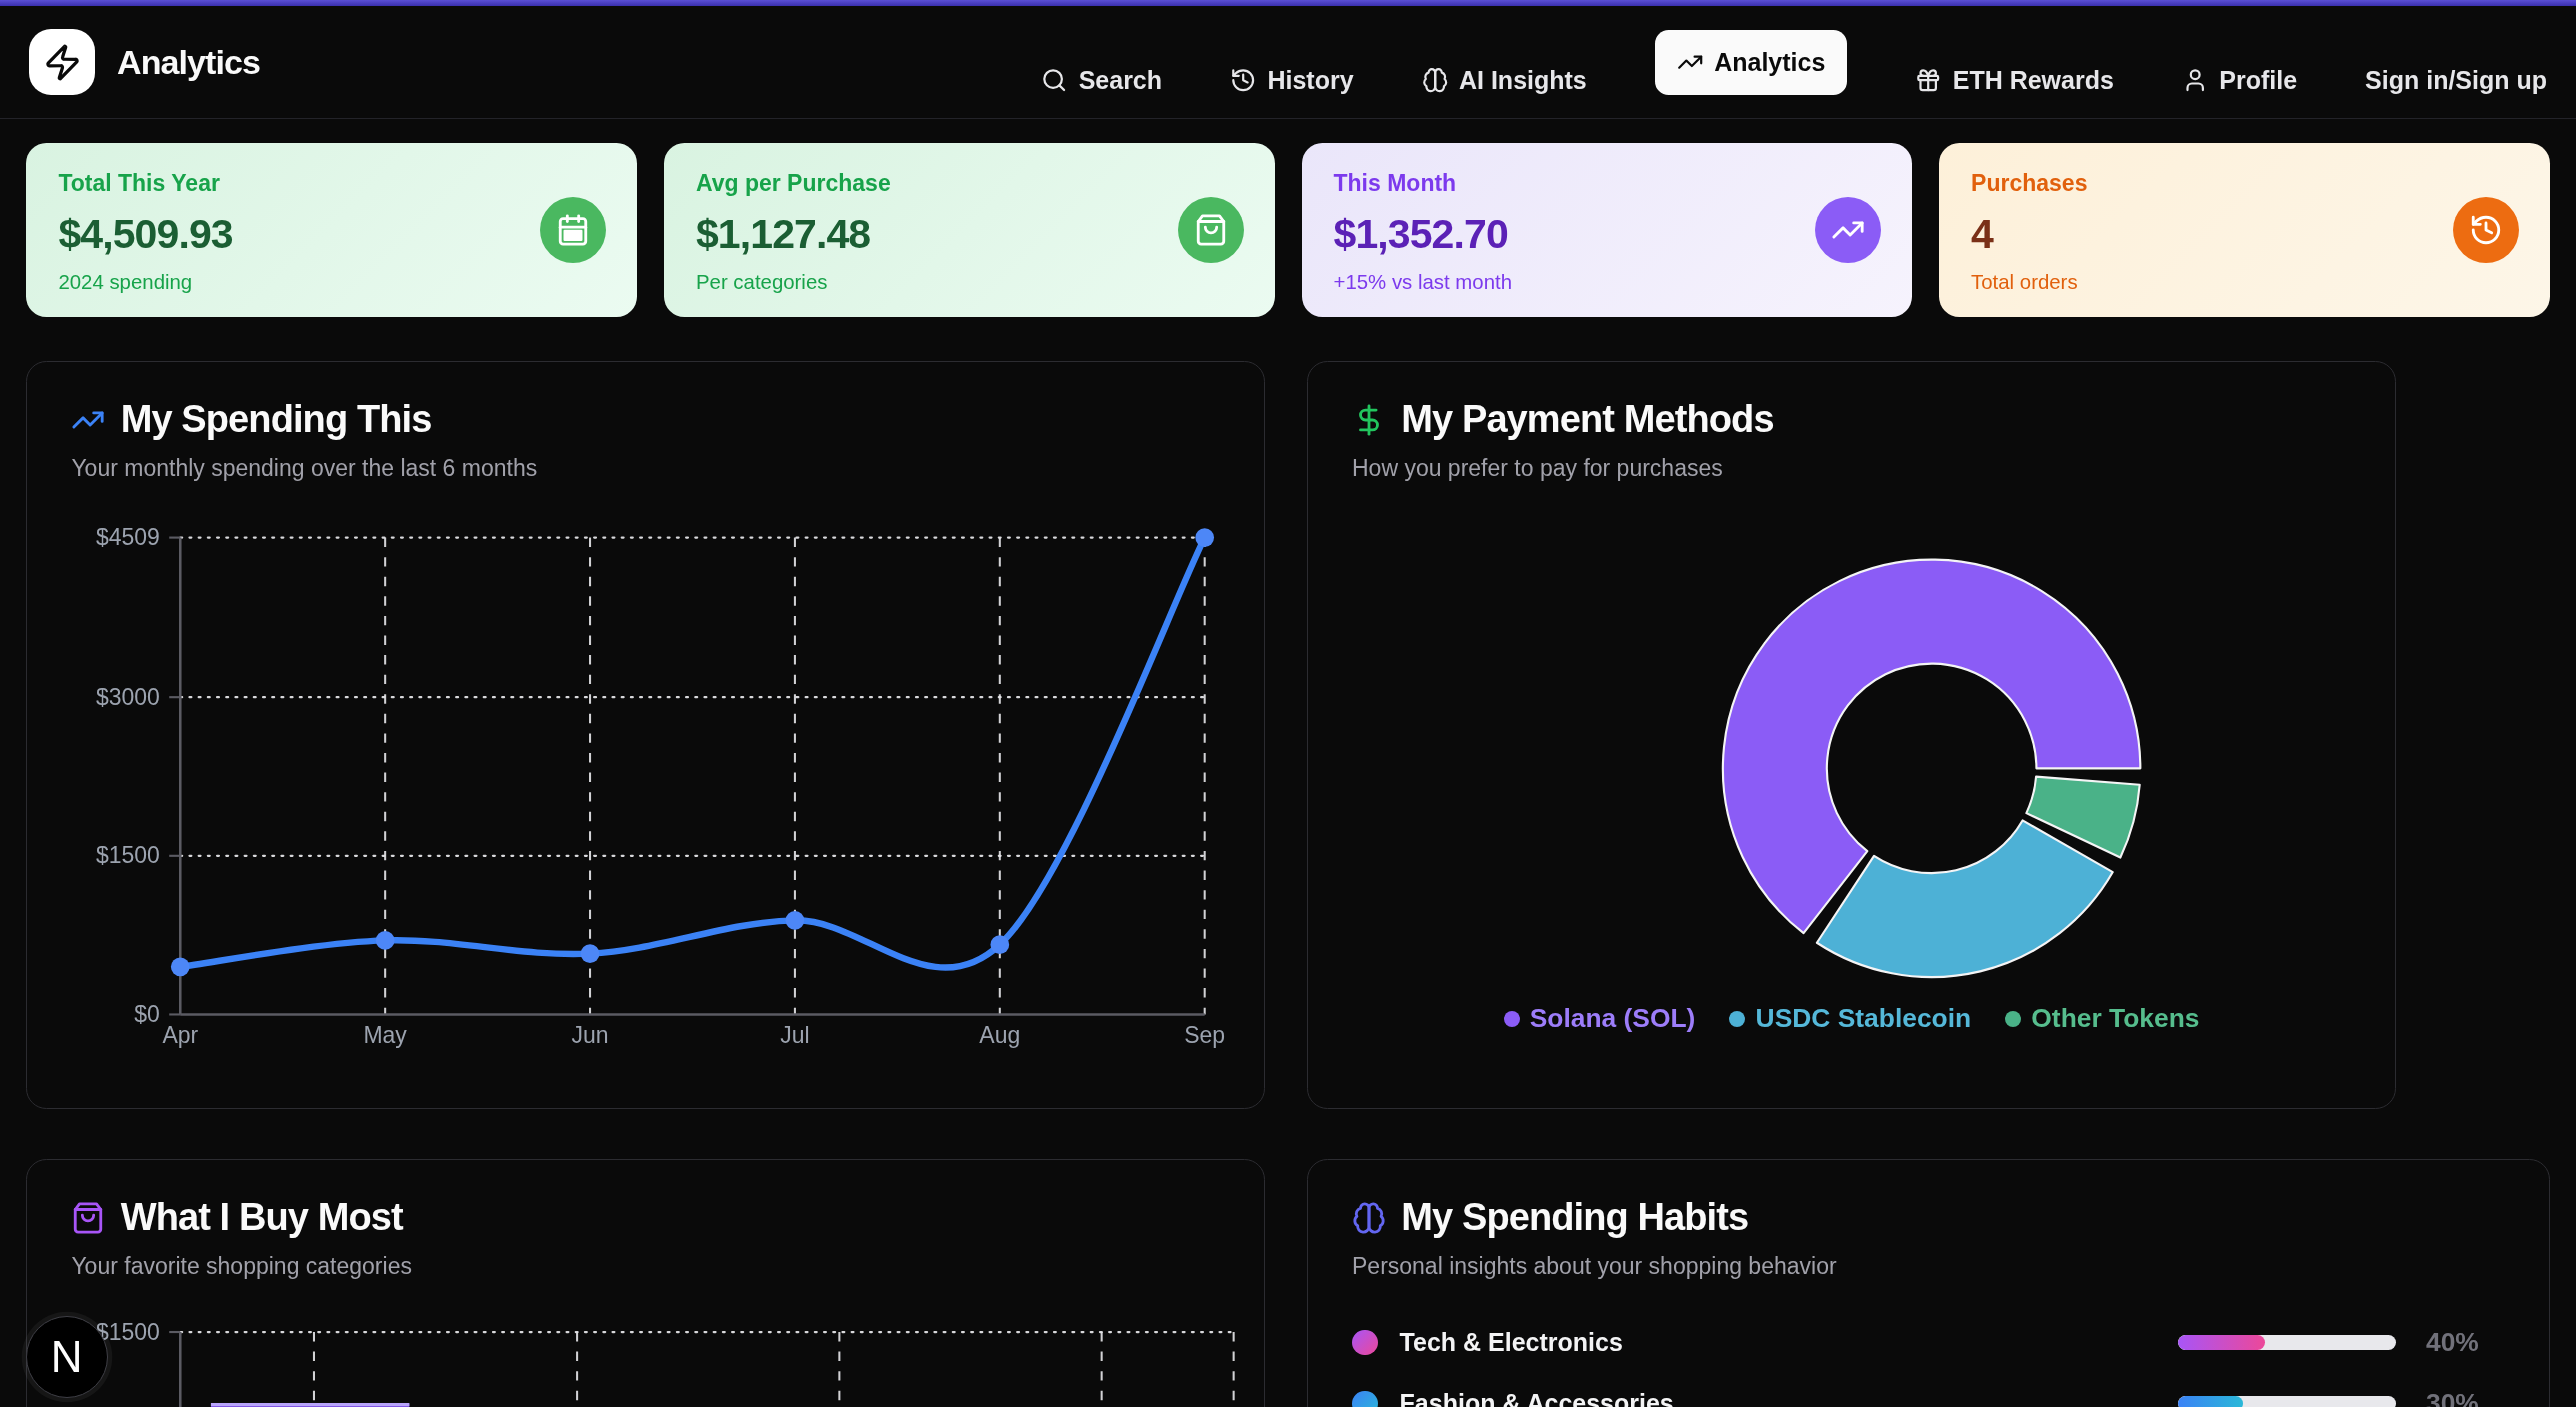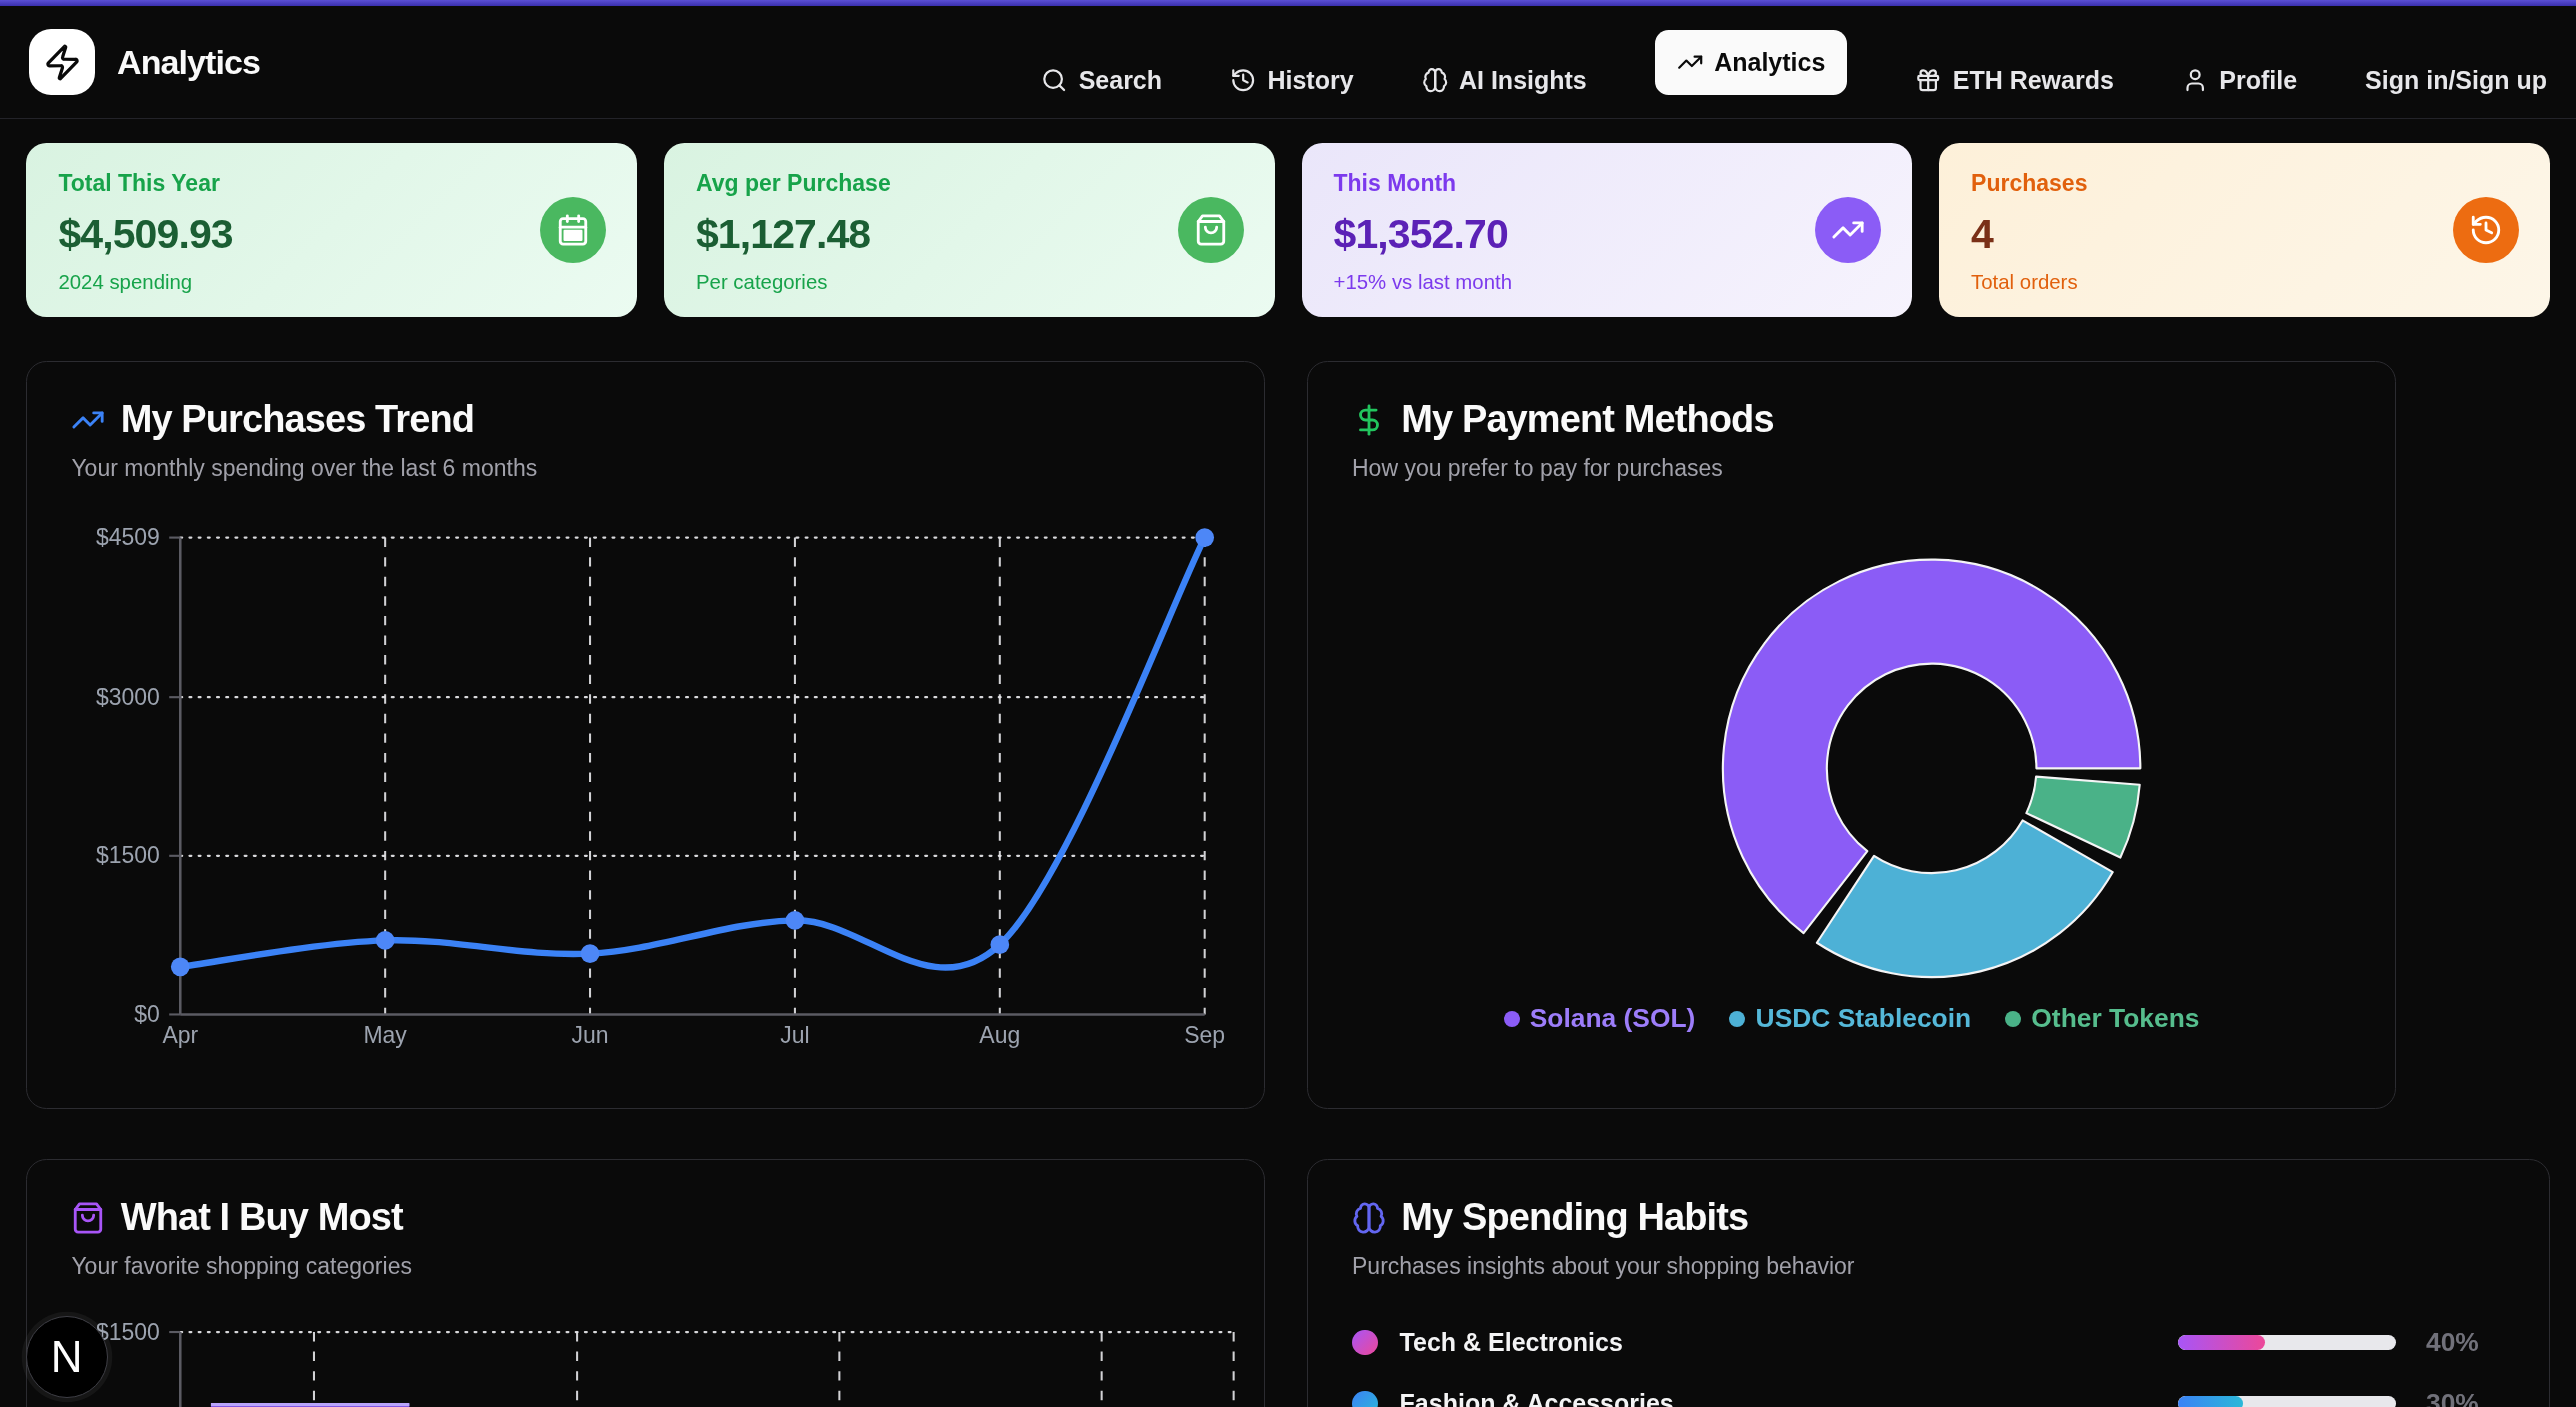--- a/index.html
+++ b/index.html
@@ -205,21 +205,21 @@
 
   <section class="panel" id="panel-trend">
     <div class="panel-head">
       <div class="p-title">
         <span class="nic" style="color:#3b82f6">
             <svg viewBox="0 0 24 24" fill="none" stroke="currentColor" stroke-width="2" stroke-linecap="round" stroke-linejoin="round">
               <path d="M22 7 13.5 15.5 8.5 10.5 2 17"></path>
               <path d="M16 7h6v6"></path>
             </svg>
           </span>
-        <span>My Purchases Trend</span>
+        <span>My Spending This</span>
       </div>
       <div class="p-sub">Your monthly spending over the last 6 months</div>
     </div>
     <svg id="trend-svg" class="chartsvg" width="1239" height="748" viewBox="0 0 1455 878">
         <line x1="167" y1="766" x2="180" y2="766" stroke="#5b5b63" stroke-width="2.5"></line>
         <text x="156" y="775" text-anchor="end" fill="#9ca3af" font-size="27">$0</text>
         <line x1="180" y1="579.7059214903526" x2="1383" y2="579.7059214903526" stroke="#e4e4e7" stroke-width="2.6" stroke-dasharray="2.2 8.6" stroke-linecap="round" opacity="0.95"></line>
         <line x1="167" y1="579.7059214903526" x2="180" y2="579.7059214903526" stroke="#5b5b63" stroke-width="2.5"></line>
         <text x="156" y="588.7059214903526" text-anchor="end" fill="#9ca3af" font-size="27">$1500</text>
         <line x1="180" y1="393.4118429807052" x2="1383" y2="393.4118429807052" stroke="#e4e4e7" stroke-width="2.6" stroke-dasharray="2.2 8.6" stroke-linecap="round" opacity="0.95"></line>
@@ -318,21 +318,21 @@
     <div class="panel-head">
       <div class="p-title">
         <span class="nic" style="color:#6366f1">
             <svg viewBox="0 0 24 24" fill="none" stroke="currentColor" stroke-width="2" stroke-linecap="round" stroke-linejoin="round">
               <path d="M12 5a3 3 0 1 0-5.997.125 4 4 0 0 0-2.526 5.77 4 4 0 0 0 .556 6.588A4 4 0 1 0 12 18Z"></path>
               <path d="M12 5a3 3 0 1 1 5.997.125 4 4 0 0 1 2.526 5.77 4 4 0 0 1-.556 6.588A4 4 0 1 1 12 18Z"></path>
             </svg>
           </span>
         <span>My Spending Habits</span>
       </div>
-      <div class="p-sub">Purchases insights about your shopping behavior</div>
+      <div class="p-sub">Personal insights about your shopping behavior</div>
     </div>
     <div id="habit-rows">
         <div class="habit-row" style="top: 164px;">
           <span class="habit-dot" style="background:linear-gradient(135deg,#a855f7,#ec4899)"></span>
           <span class="habit-label">Tech &amp; Electronics</span>
           <span class="habit-track">
             <span class="habit-fill" style="display:block;width:40%;background:linear-gradient(90deg,#a855f7,#ec4899)"></span>
           </span>
           <span class="habit-pct">40%</span>
         </div>

